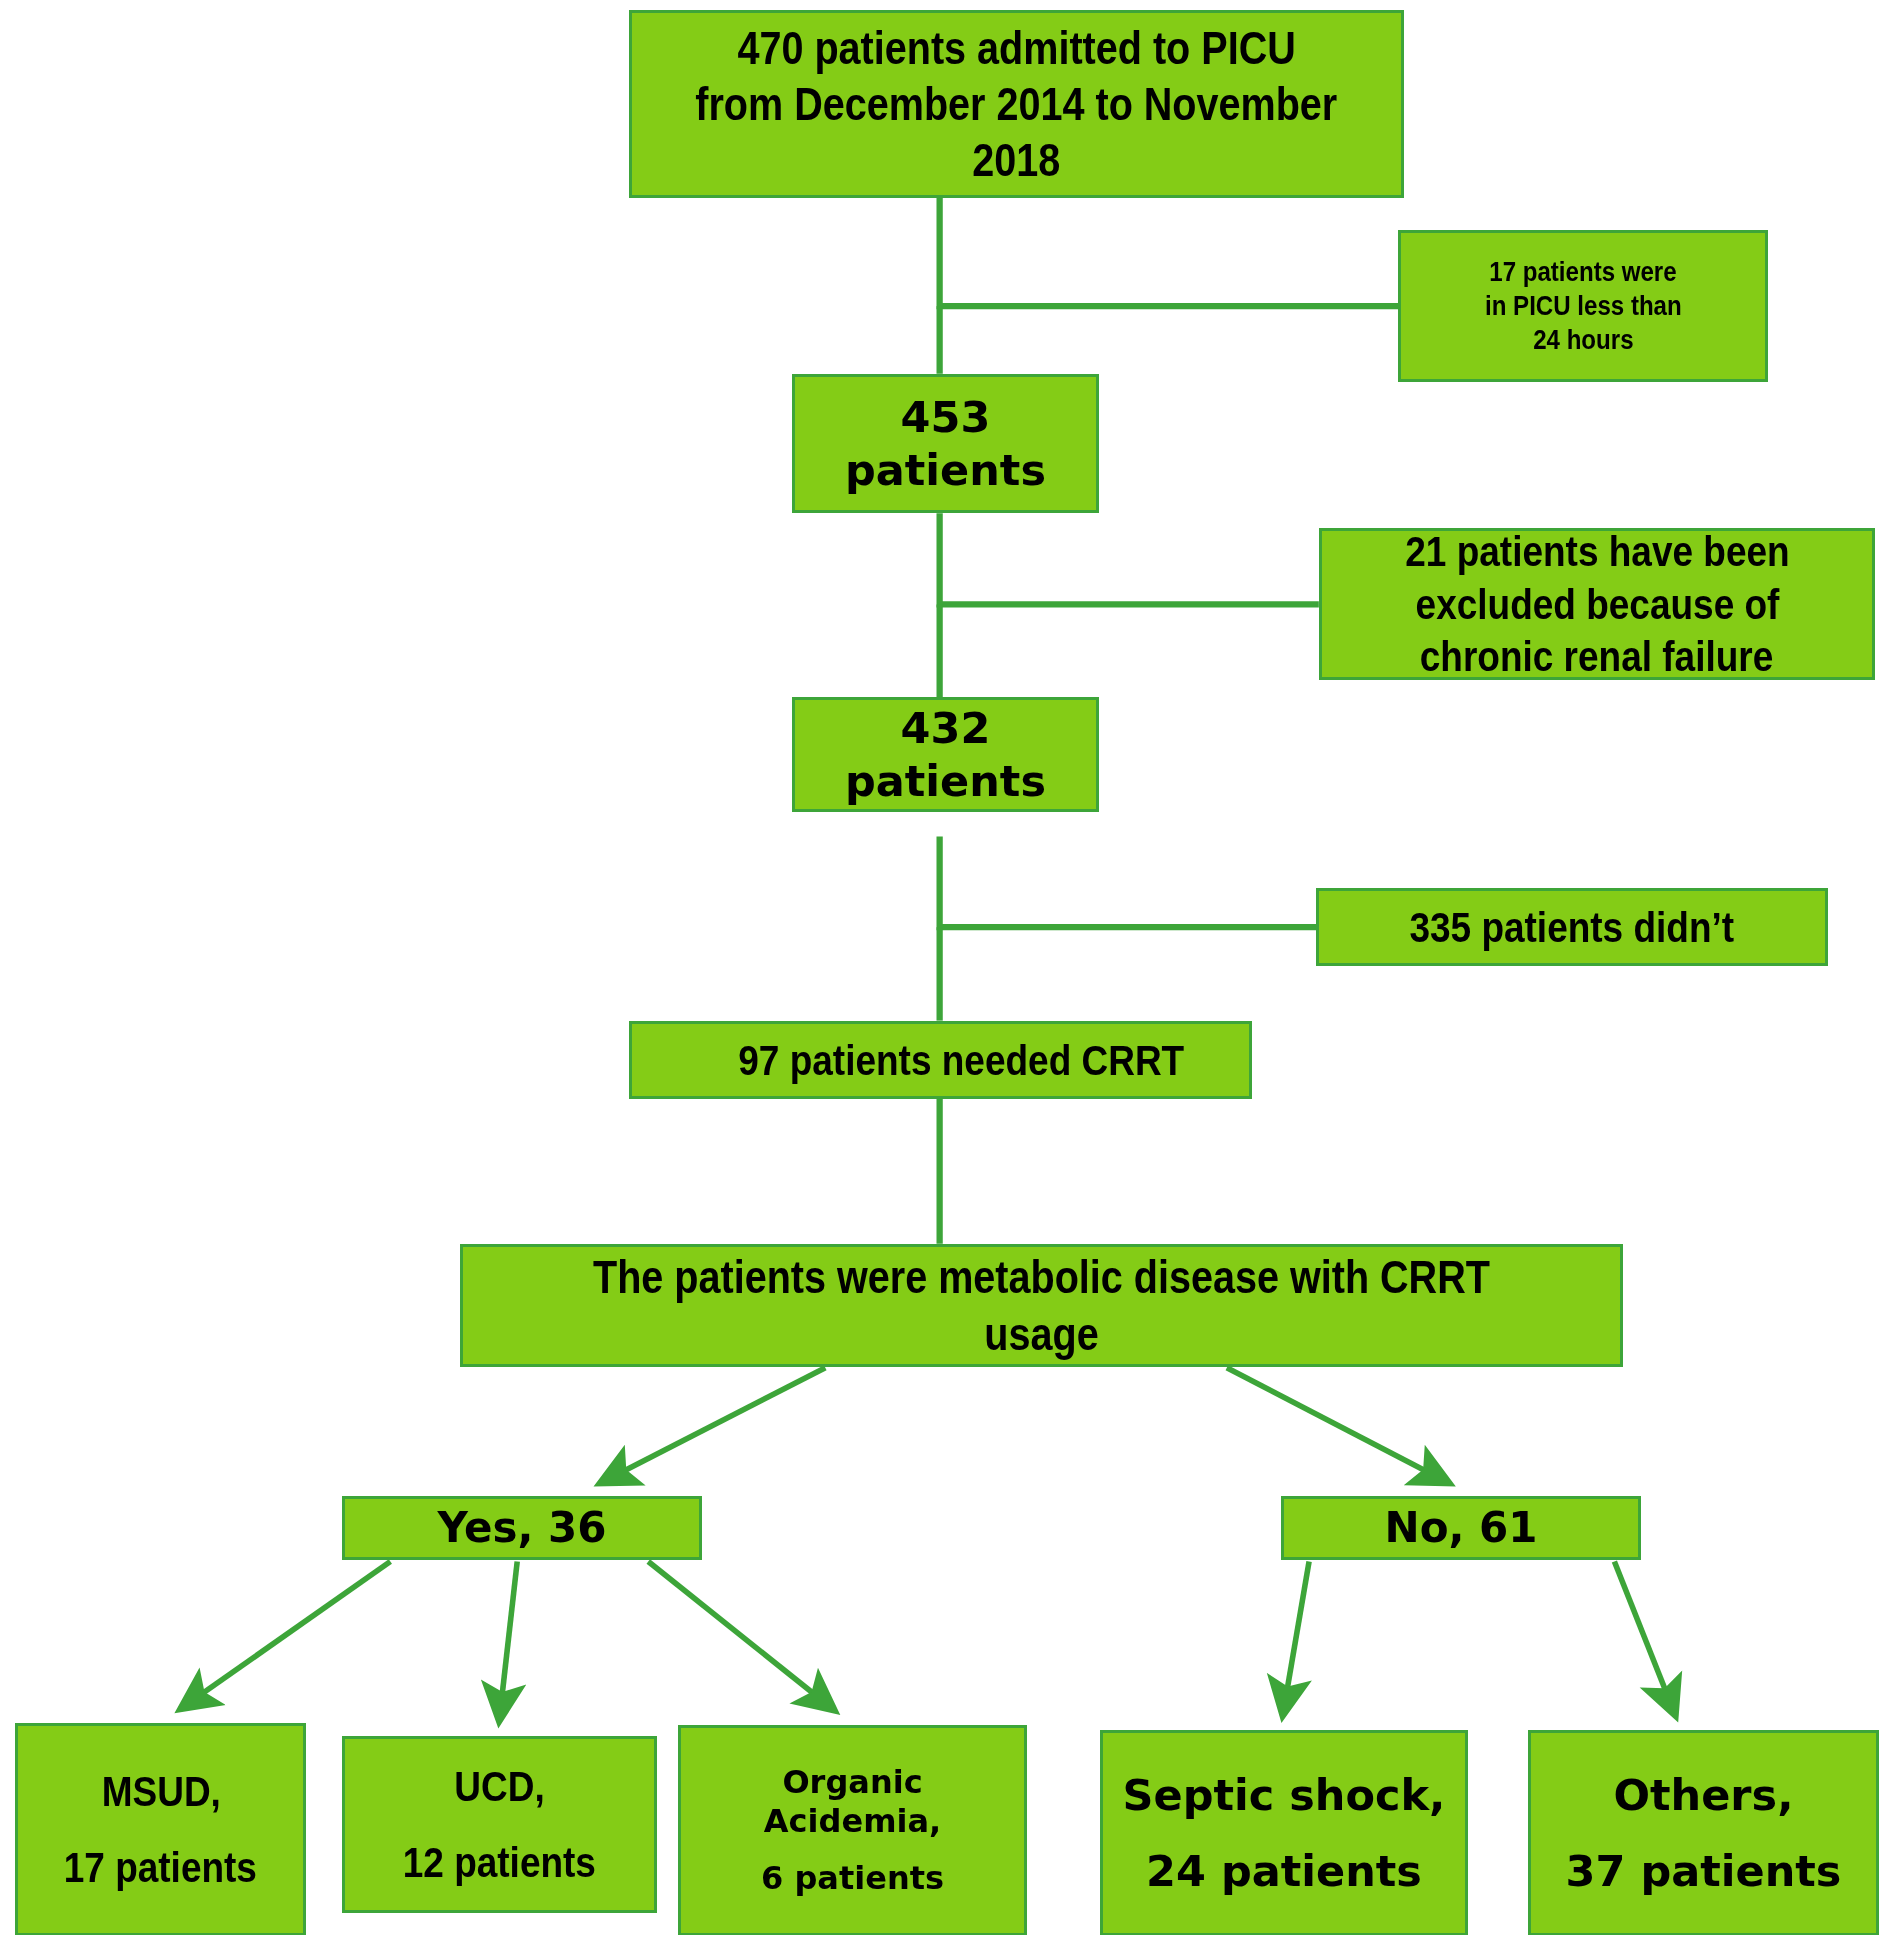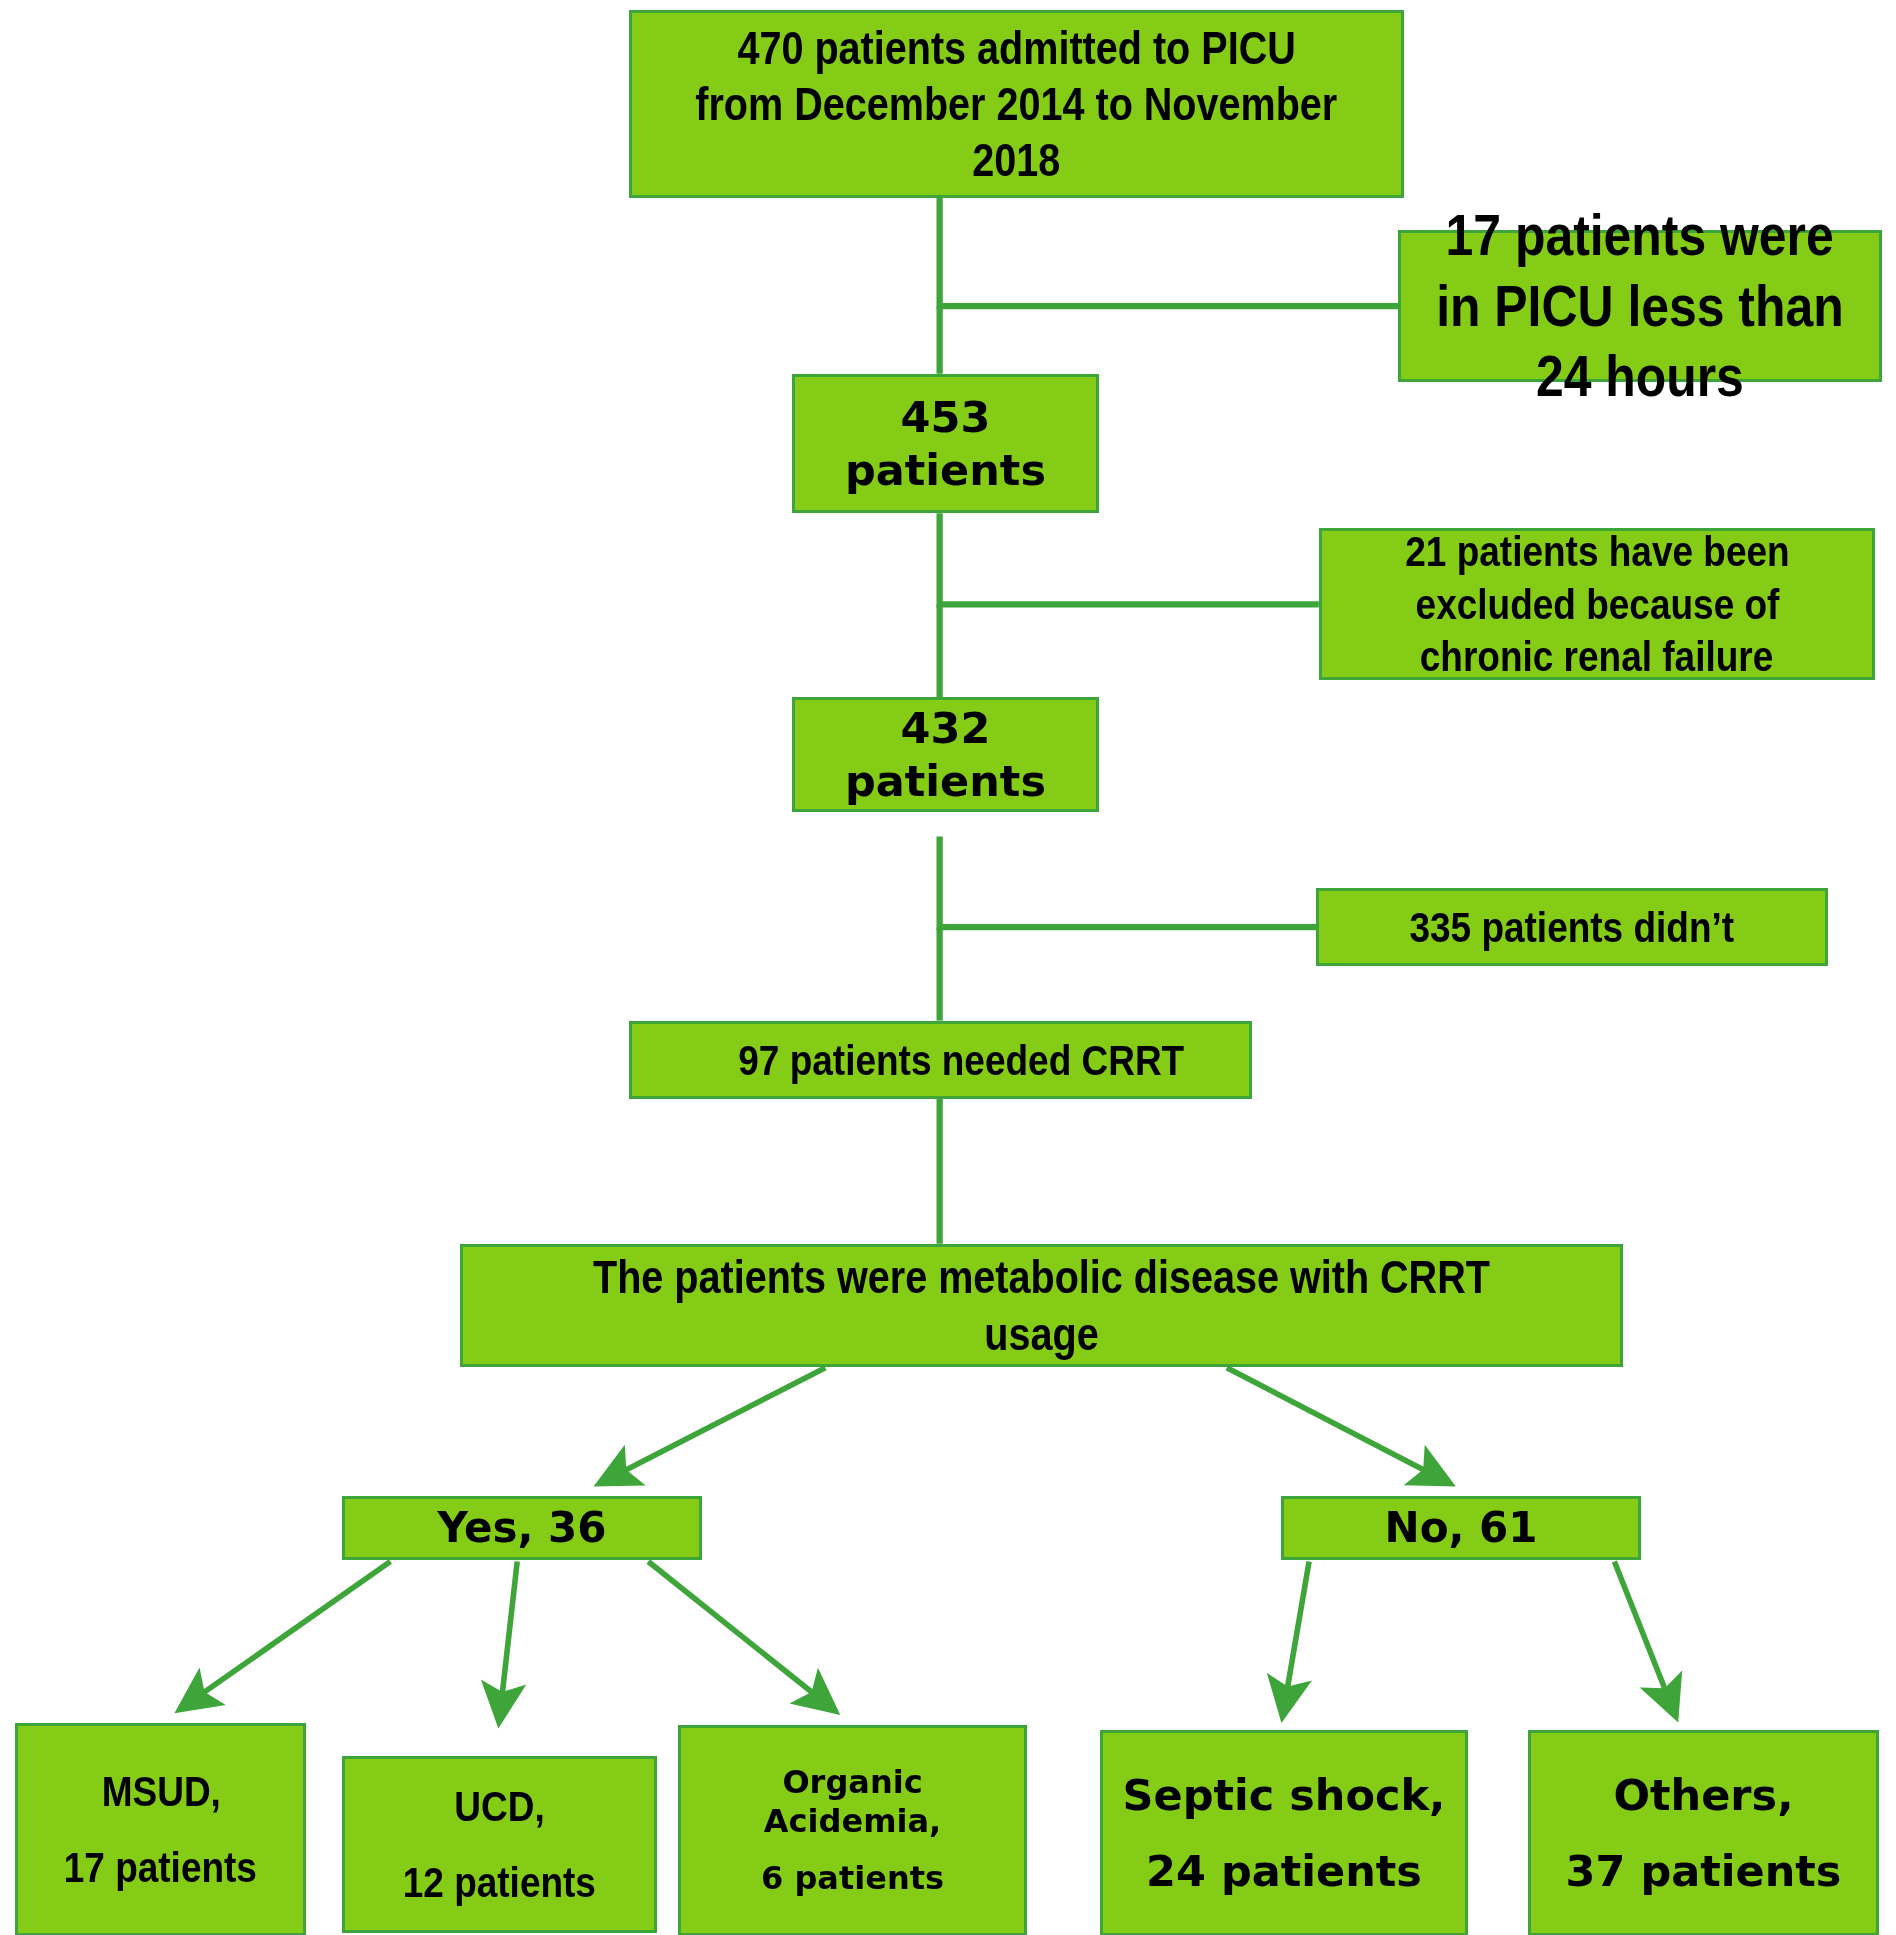--- a/index.html
+++ b/index.html
@@ -49,31 +49,31 @@
     font-family: "Liberation Sans Narrow", "Liberation Sans", sans-serif;
     transform: scaleX(0.86);
     transform-origin: center center;
   }
   .wide {
     font-family: "DejaVu Sans", sans-serif;
   }
 
   
   #node-root       { left: 629px;  top: 9.8px;   width: 775px; height: 188px;  font-size: 46px; }
-  #node-excl1      { left: 1398px; top: 230px;  width: 484px;  height: 152px;  font-size: 58px; }
+  #node-excl1      { left: 1398px; top: 230px;  width: 370px;  height: 152px;  font-size: 28px; }
   #node-453        { left: 792px; top: 374px;  width: 307px;  height: 139px;  font-size: 43px; }
   #node-excl2      { left: 1319px; top: 528px;  width: 556px;  height: 152px;  font-size: 43px; }
   #node-432        { left: 792px; top: 697px; width: 307px;  height: 115px;  font-size: 43px; }
   #node-excl3      { left: 1316px; top: 888px; width: 512px;  height: 78px;  font-size: 43px; }
   #node-crrt       { left: 629px;  top: 1021px; width: 623px;  height: 78px;  font-size: 43px; padding-left: 48px; }
   #node-metabolic  { left: 460px;  top: 1244px; width: 1163px; height: 123px;  font-size: 46px; }
   #node-yes        { left: 342px;  top: 1496px; width: 360px;  height: 64px;   font-size: 42px; }
   #node-no         { left: 1281px; top: 1496px; width: 360px;  height: 64px;   font-size: 42px; }
   #node-msud       { left: 15.3px;   top: 1723px; width: 291px;  height: 213px;  font-size: 43px; }
-  #node-ucd        { left: 342px;  top: 1736px; width: 315px;  height: 177px;  font-size: 43px; margin-top: 20px; }
+  #node-ucd        { left: 342px;  top: 1736px; width: 315px;  height: 177px;  font-size: 43px; }
   #node-organic    { left: 678px;  top: 1725px; width: 349px;  height: 211px;  font-size: 32px; }
   #node-septic     { left: 1100px; top: 1730px; width: 368px;  height: 206px;  font-size: 43px; }
   #node-others     { left: 1528px; top: 1730px; width: 351px;  height: 206px;  font-size: 43px; }
 
   #node-msud  .gap,
   #node-ucd   .gap,
   #node-organic .gap,
   #node-septic .gap,
   #node-others .gap { height: 0.55em; }
 </style>

